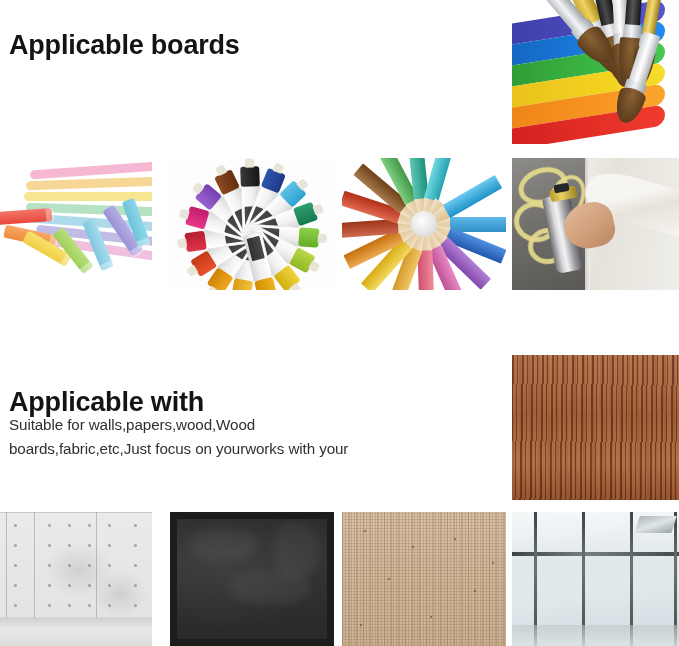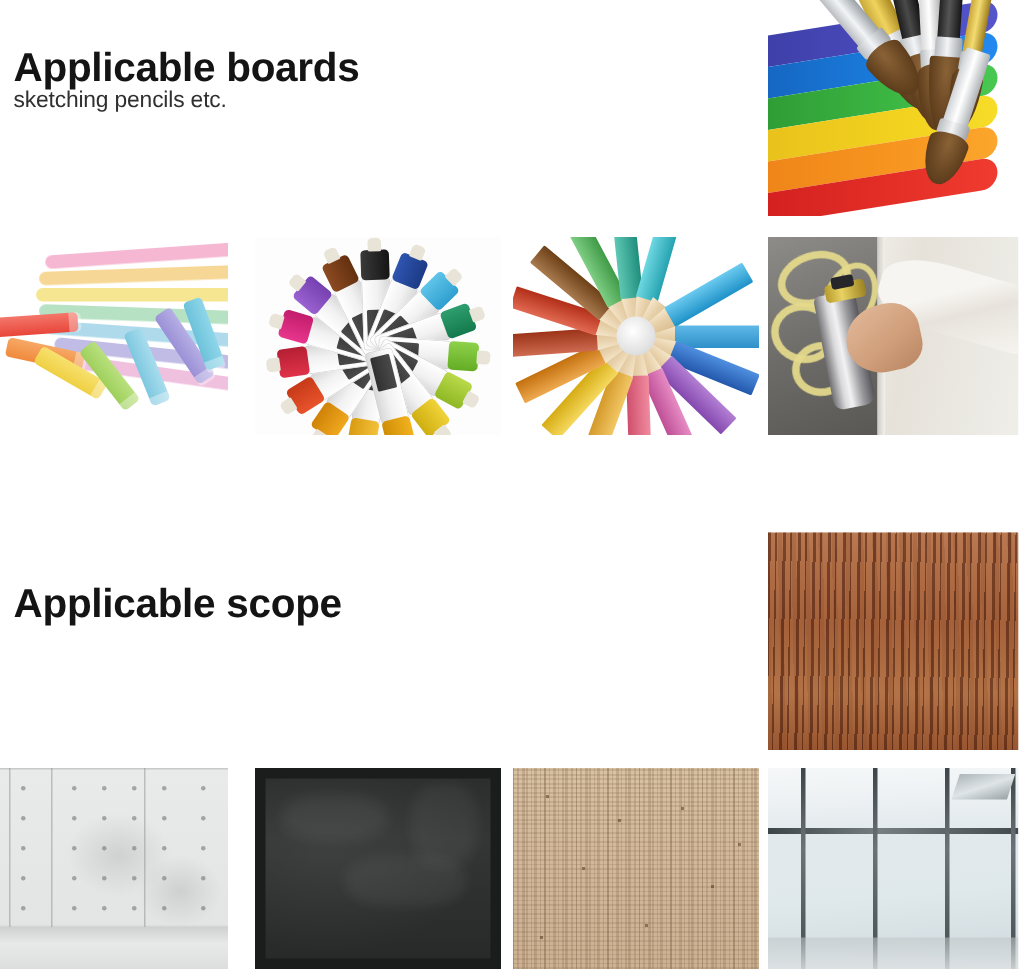--- a/index.html
+++ b/index.html
@@ -174,21 +174,20 @@
     transform:skewX(-18deg);}
 </style>
 </head>
 <body>
 
 <div class="page">
 
   <h1 class="section-heading" style="left:9px;top:13px;">Applicable boards</h1>
 
   <div class="section-body" style="left:9px;top:55px;">
-    <span>sketching pencils etc.</span>
   </div>
 
   <div class="tile brushes" style="left:512px;top:0px;width:167px;height:144px;">
     <div class="brush-stripes">
       <div class="bs b1"></div>
         <div class="bs b2"></div>
         <div class="bs b3"></div>
       <div class="bs b4"></div>
         <div class="bs b5"></div>
         <div class="bs b6"></div>
@@ -430,23 +429,25 @@
     <div class="graff" style="left:2px;top:44px;width:34px;height:30px;border-width:5px;transform:rotate(12deg);"></div>
     <div class="graff" style="left:16px;top:70px;width:30px;height:26px;border-width:5px;transform:rotate(-8deg);"></div>
     <div class="graff" style="left:38px;top:16px;width:26px;height:40px;border-width:4px;transform:rotate(24deg);"></div>
     <div class="arm"></div>
     <div class="can"></div>
     <div class="can-top"></div>
     <div class="nozzle"></div>
     <div class="hand"></div>
   </div>
 
-  <h1 class="section-heading" style="left:9px;top:370px;">Applicable scope</h1>
+  <h1 class="section-heading" style="left:9px;top:370px;">Applicable with</h1>
 
   <div class="section-body" style="left:9px;top:413px;">
+    <span>Suitable for walls,papers,wood,Wood</span>
+    <span>boards,fabric,etc,Just focus on yourworks with your</span>
   </div>
 
   <div class="tile wood" style="left:512px;top:355px;width:167px;height:145px;
         background:
           repeating-linear-gradient(91deg,
             rgba(74,33,16,.55) 0px, rgba(74,33,16,.55) 2px,
             rgba(196,138,92,.22) 2px, rgba(196,138,92,.22) 5px,
             rgba(52,22,9,.45) 5px, rgba(52,22,9,.45) 6px,
             rgba(214,164,118,.16) 6px, rgba(214,164,118,.16) 10px),
           repeating-linear-gradient(89deg,

